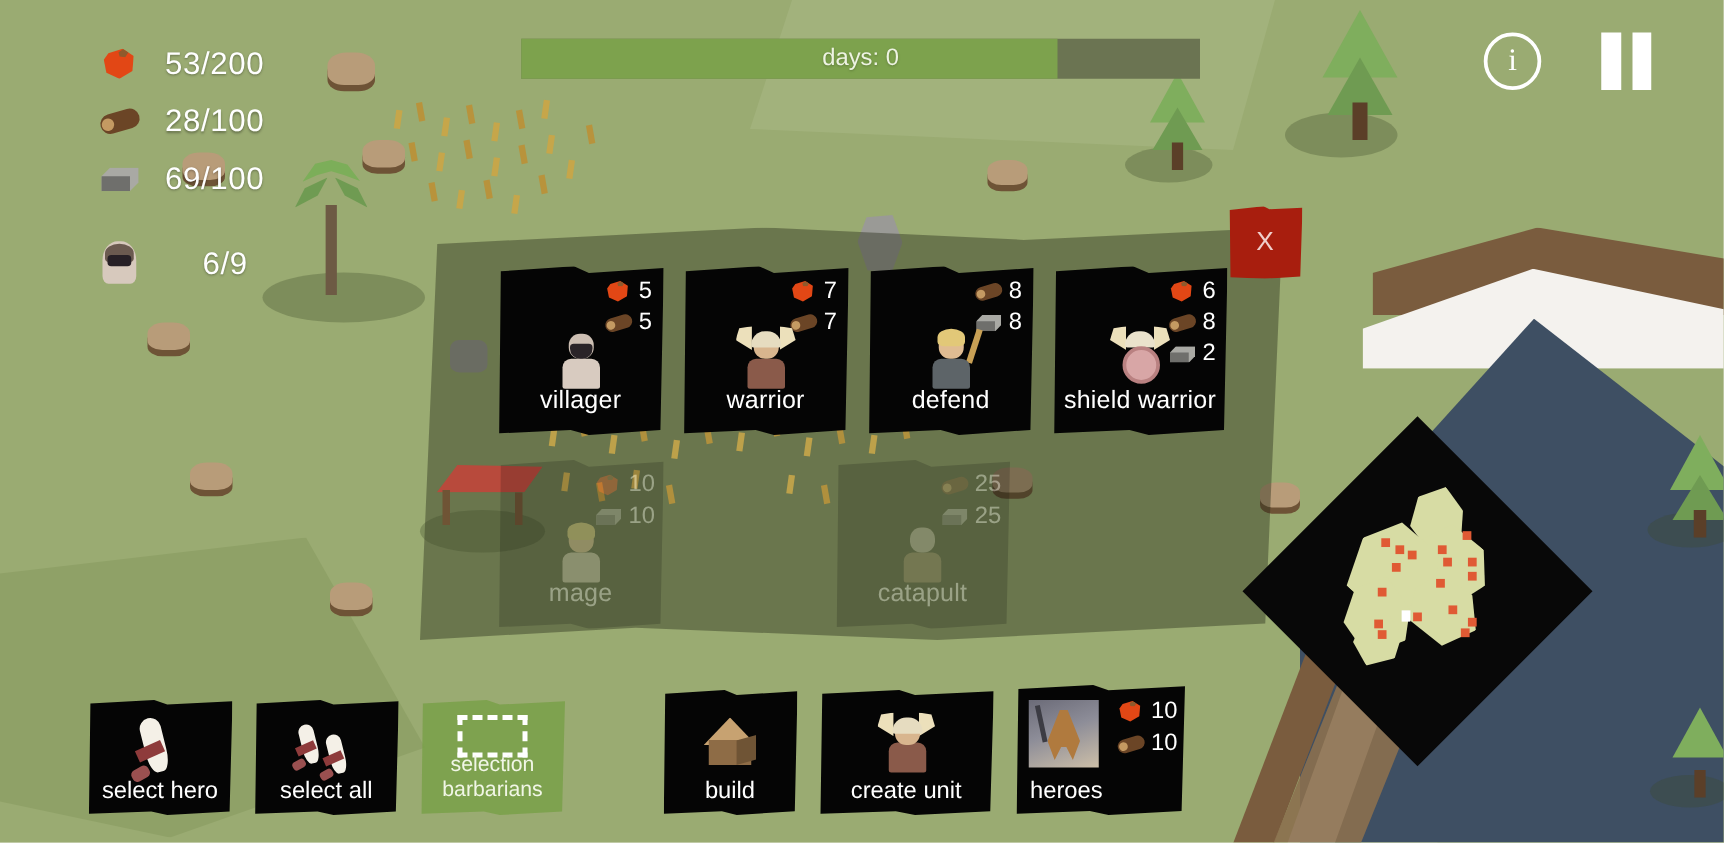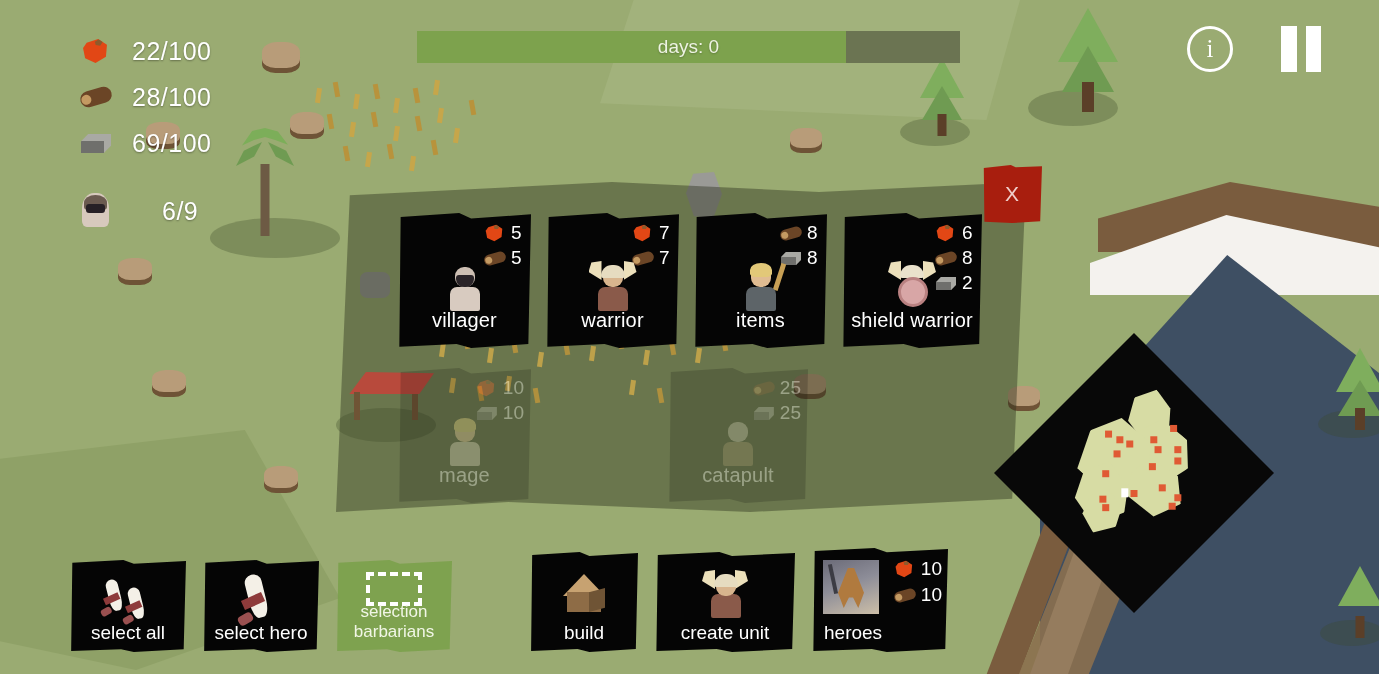--- a/index.html
+++ b/index.html
@@ -571,21 +571,21 @@
     <div style="position:absolute;left:0;top:0;width:92px;height:22px;background:#b84a3c;clip-path:polygon(8% 100%,26% 0%,100% 6%,84% 100%)"></div>
     <div style="position:absolute;left:12px;top:20px;width:6px;height:28px;background:#6f5435;"></div>
     <div style="position:absolute;left:70px;top:22px;width:6px;height:26px;background:#6f5435;"></div>
   </div>
 
   <div class="resources">
     <div class="res-row">
       <span class="res-ico">
           <i class="ico-meat"></i>
         </span>
-      <span class="res-val">22/100</span>
+      <span class="res-val">53/200</span>
     </div>
     <div class="res-row">
       <span class="res-ico">
           <i class="ico-wood"></i>
         </span>
       <span class="res-val">28/100</span>
     </div>
     <div class="res-row">
       <span class="res-ico">
           <i class="ico-stone"></i>
@@ -679,21 +679,21 @@
             </span>
           <span class="cost-val">8</span>
         </div>
       </div>
       <div class="card-portrait">
         <div class="p-bow"></div>
         <div class="p-body" style="background:#5d6468"></div>
         <div class="p-head" style="background:#e0bc92"></div>
         <div class="p-hair"></div>
       </div>
-      <div class="card-label">items</div>
+      <div class="card-label">defend</div>
     </div>
 
     <div class="unit-card wide">
       <div class="card-costs">
         <div class="cost-row">
           <span class="cost-ico">
               <i class="ico-meat"></i>
             </span>
           <span class="cost-val">6</span>
         </div>
@@ -794,44 +794,44 @@
       <div class="mm-dot" style="left:92px;top:136px"></div>
       <div class="mm-dot" style="left:100px;top:140px"></div>
       <div class="mm-player" style="left:102px;top:116px"></div>
     </div>
   </div>
 
   <div class="toolbar">
     <div class="toolbar-group">
 
       <div class="tb-btn">
+        <div class="tb-ico">
+          <div class="ico-hand">
+              <div class="arm"></div>
+              <div class="cuff"></div>
+              <div class="tipx"></div>
+            </div>
+        </div>
+        <div class="tb-label">select hero</div>
+      </div>
+
+      <div class="tb-btn">
         <div class="tb-ico" style="width:62px">
           <div class="ico-hand small" style="position:absolute;left:-4px;top:-2px">
               <div class="arm"></div>
               <div class="cuff"></div>
               <div class="tipx"></div>
             </div>
           <div class="ico-hand small" style="position:absolute;left:18px;top:6px">
               <div class="arm"></div>
               <div class="cuff"></div>
               <div class="tipx"></div>
             </div>
         </div>
         <div class="tb-label">select all</div>
-      </div>
-
-      <div class="tb-btn">
-        <div class="tb-ico">
-          <div class="ico-hand">
-              <div class="arm"></div>
-              <div class="cuff"></div>
-              <div class="tipx"></div>
-            </div>
-        </div>
-        <div class="tb-label">select hero</div>
       </div>
 
       <div class="tb-btn active">
         <div class="ico-selrect"></div>
         <div class="tb-label">
           <span>selection</span><br>
           <span>barbarians</span>
         </div>
       </div>
     </div>

